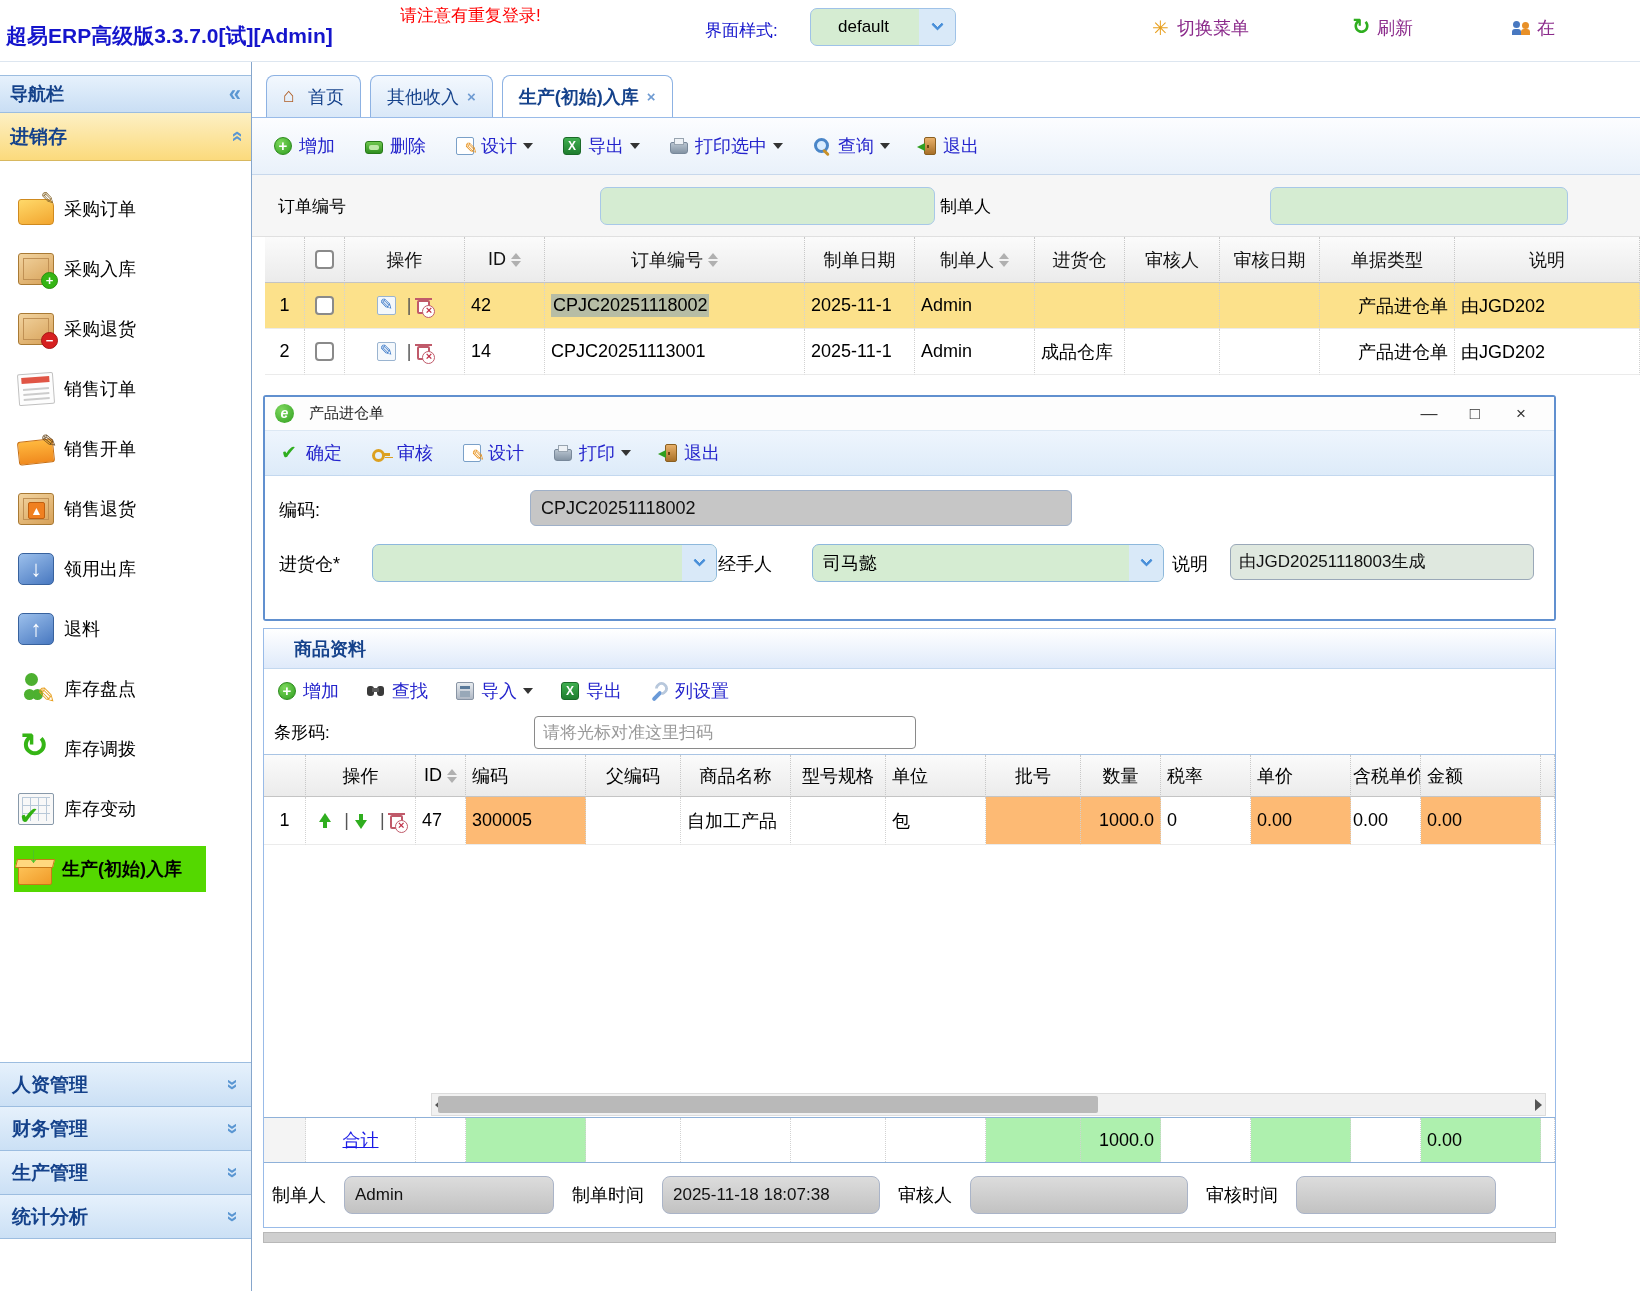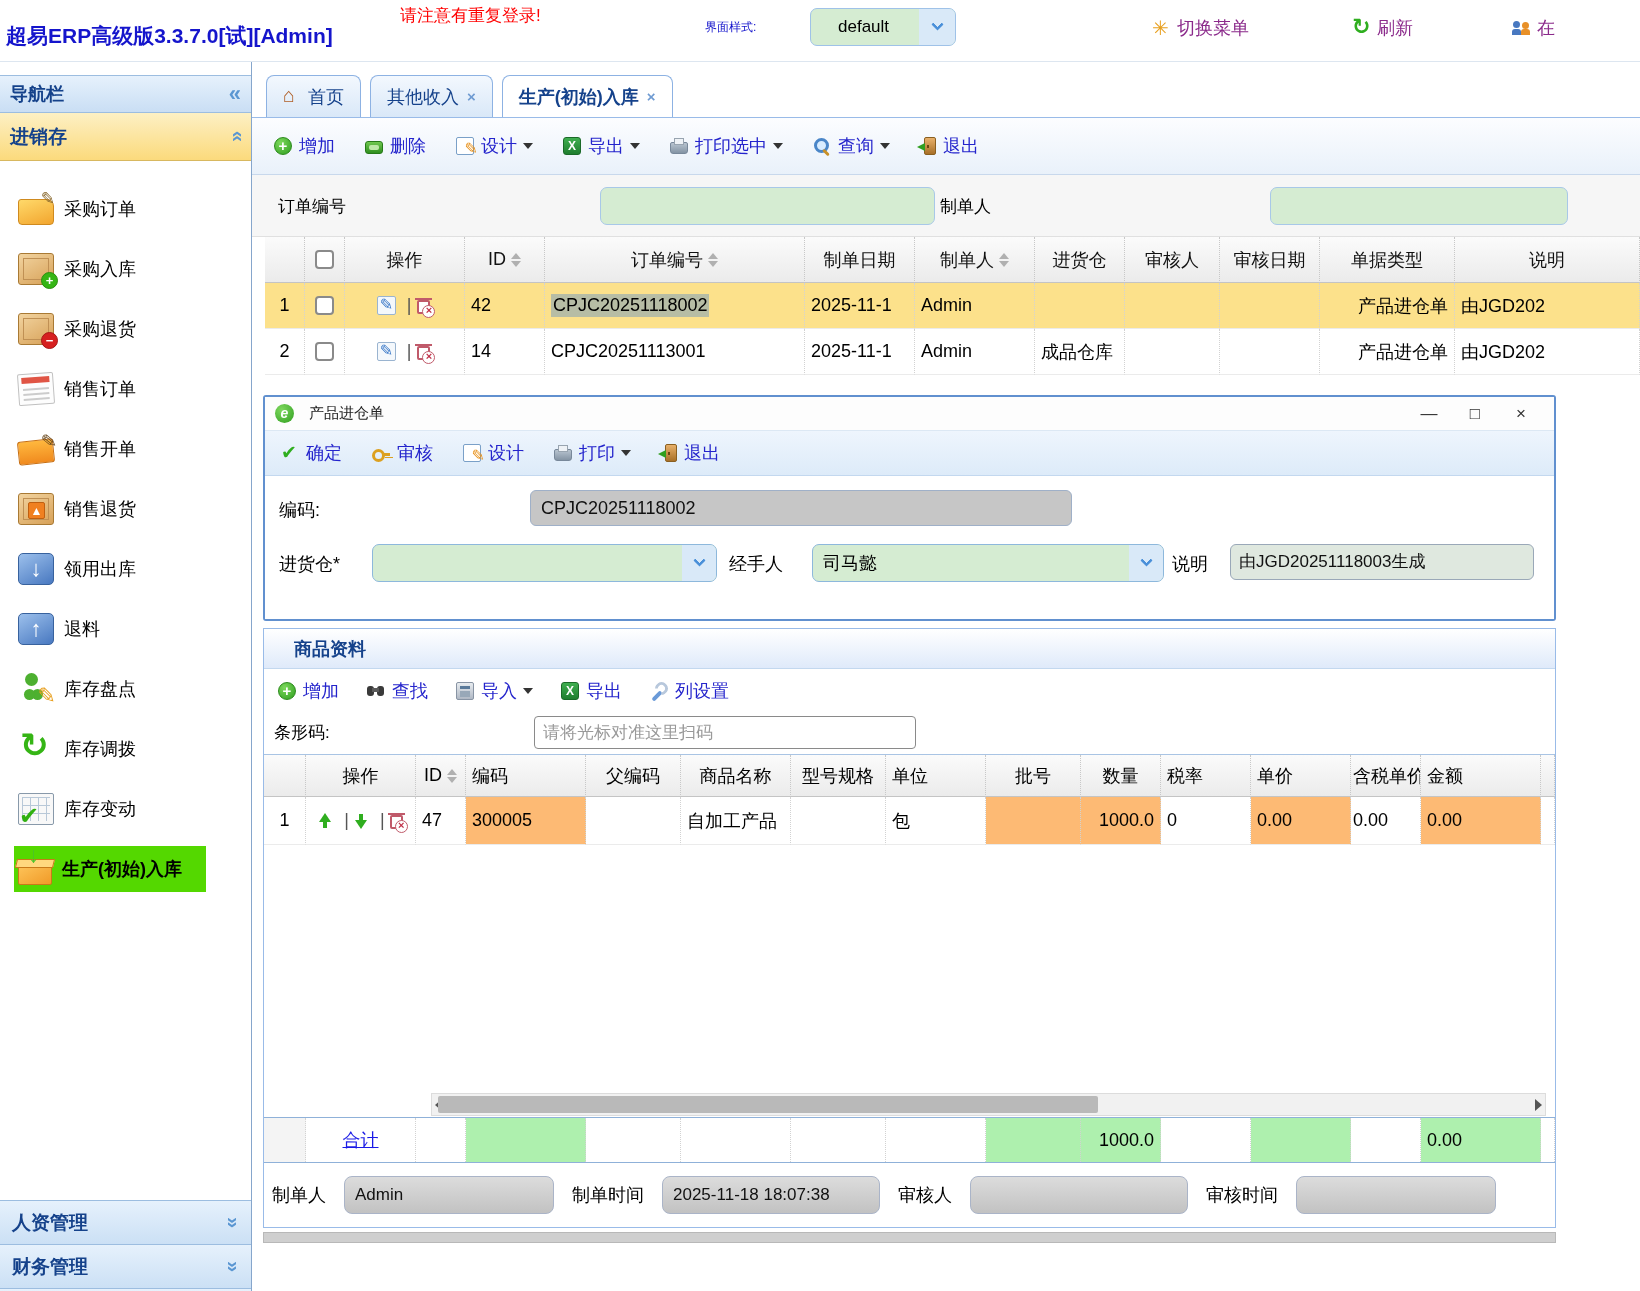--- a/index.html
+++ b/index.html
@@ -4,21 +4,21 @@
 <style>
   html,body{margin:0;padding:0;background:#fff;}
   *{box-sizing:border-box;}
   body{font-family:"Liberation Sans","DejaVu Sans",sans-serif;color:#000;}
   .app{position:relative;width:1640px;height:1291px;overflow:hidden;background:#fff;}
 
   
   .hdr{position:absolute;left:0;top:0;width:1640px;height:62px;background:#fff;border-bottom:1px solid #dde6f0;}
   .hdr .app-title{position:absolute;left:6px;top:22px;font-size:21px;font-weight:bold;color:#1515cc;white-space:nowrap;}
   .hdr .warn{position:absolute;left:400px;top:4px;font-size:17px;color:#f00;white-space:nowrap;}
-  .hdr .style-label{position:absolute;left:705px;top:19px;font-size:12px;color:#1515cc;}
+  .hdr .style-label{position:absolute;left:705px;top:19px;font-size:17px;color:#1515cc;}
   .style-select{position:absolute;left:810px;top:8px;width:146px;height:38px;border:1px solid #9fc2e8;border-radius:7px;background:#d5ecd2;display:flex;align-items:center;overflow:hidden;}
   .style-select .val{flex:1;padding-left:27px;font-size:17px;color:#000;}
   .style-select .chevzone{width:36px;height:100%;background:#d9e9f8;display:flex;align-items:center;justify-content:center;}
   .cvr{display:inline-block;width:9px;height:9px;border-right:3px solid #4a90d9;border-bottom:3px solid #4a90d9;transform:rotate(45deg);margin-top:-5px;border-radius:1px;}
   .hdr-btn{position:absolute;top:16px;display:flex;align-items:center;font-size:18px;color:#8b2a8b;cursor:pointer;white-space:nowrap;}
 
   
   .ti{position:relative;width:18px;height:18px;display:inline-block;margin-right:7px;flex:none;vertical-align:middle;}
   .ti-add{background:radial-gradient(circle at 35% 30%,#7cd85c,#2f9e1f);border-radius:50%;border:1px solid #2a8a1a;}
   .ti-add:after{content:"+";position:absolute;inset:0;text-align:center;line-height:15px;color:#fff;font-weight:bold;font-size:15px;}
@@ -65,21 +65,21 @@
   
   .sidebar{position:absolute;left:0;top:62px;width:252px;height:1229px;background:#fff;border-right:1px solid #86a6cc;}
   .nav-title{margin-top:13px;height:38px;background:linear-gradient(#e6f1fc,#c9def4);border-top:1px solid #9cbde0;border-bottom:1px solid #9cbde0;display:flex;align-items:center;padding:0 10px;font-size:18px;font-weight:bold;color:#15428b;}
   .nav-title .sp{flex:1;}
   .laquo{color:#5a96d2;font-size:22px;font-weight:bold;cursor:pointer;}
   .accordion{height:48px;background:linear-gradient(#fdf0c4,#fbda7c);border-bottom:1px solid #d8b860;display:flex;align-items:center;padding:0 10px;font-size:19px;font-weight:bold;color:#15428b;}
   .accordion .sp{flex:1;}
   .chev-up,.chev-dn{display:inline-block;color:#5a96d2;font-size:20px;font-weight:bold;cursor:pointer;}
   .chev-up{transform:rotate(-90deg);}
   .chev-dn{transform:rotate(90deg);}
-  .nav-items{padding-top:18px;height:1039px;overflow:hidden;}
+  .nav-items{padding-top:18px;height:901px;overflow:hidden;}
   .nav-item{height:60px;display:flex;align-items:center;padding-left:18px;font-size:18px;color:#000;cursor:pointer;}
   .nav-item .lbl{margin-left:10px;}
   .nav-item.active{height:46px;margin:7px 0 7px 14px;width:192px;background:#54d800;font-weight:bold;padding-left:4px;}
   .bottom-secs{border-top:1px solid #9cbde0;}
   .bsec{height:44px;background:linear-gradient(#e6f1fc,#cbe0f5);border-bottom:1px solid #9cbde0;display:flex;align-items:center;padding:0 12px;font-size:19px;font-weight:bold;color:#15428b;cursor:pointer;}
   .bsec .sp{flex:1;}
 
   
   .si{width:36px;height:32px;position:relative;display:inline-block;flex:none;}
   .si-folder{background:linear-gradient(160deg,#ffd96a,#f2a52e);border:1px solid #cf8a1f;border-radius:3px 7px 4px 4px;height:26px;margin-top:6px;}
@@ -482,21 +482,21 @@
       <div class="dlg-body">
         <span class="dlg-label" style="left:14px;top:22px;">编码:</span>
         <div class="grey-input" style="left:265px;top:14px;width:542px;"><span>CPJC20251118002</span></div>
         <span class="dlg-label" style="left:14px;top:76px;">进货仓*</span>
         <div class="gselect" style="left:107px;top:68px;width:345px;">
           <span class="val"></span>
           <span class="chevzone">
               <span class="cvr"></span>
             </span>
         </div>
-        <span class="dlg-label" style="left:464px;top:76px;">经手人</span>
+        <span class="dlg-label" style="left:453px;top:76px;">经手人</span>
         <div class="gselect" style="left:547px;top:68px;width:352px;">
           <span class="val">司马懿</span>
           <span class="chevzone">
               <span class="cvr"></span>
             </span>
         </div>
         <span class="dlg-label" style="left:907px;top:76px;">说明</span>
         <div class="note-input" style="left:965px;top:68px;width:304px;"><span>由JGD20251118003生成</span></div>
       </div>
     </div>

